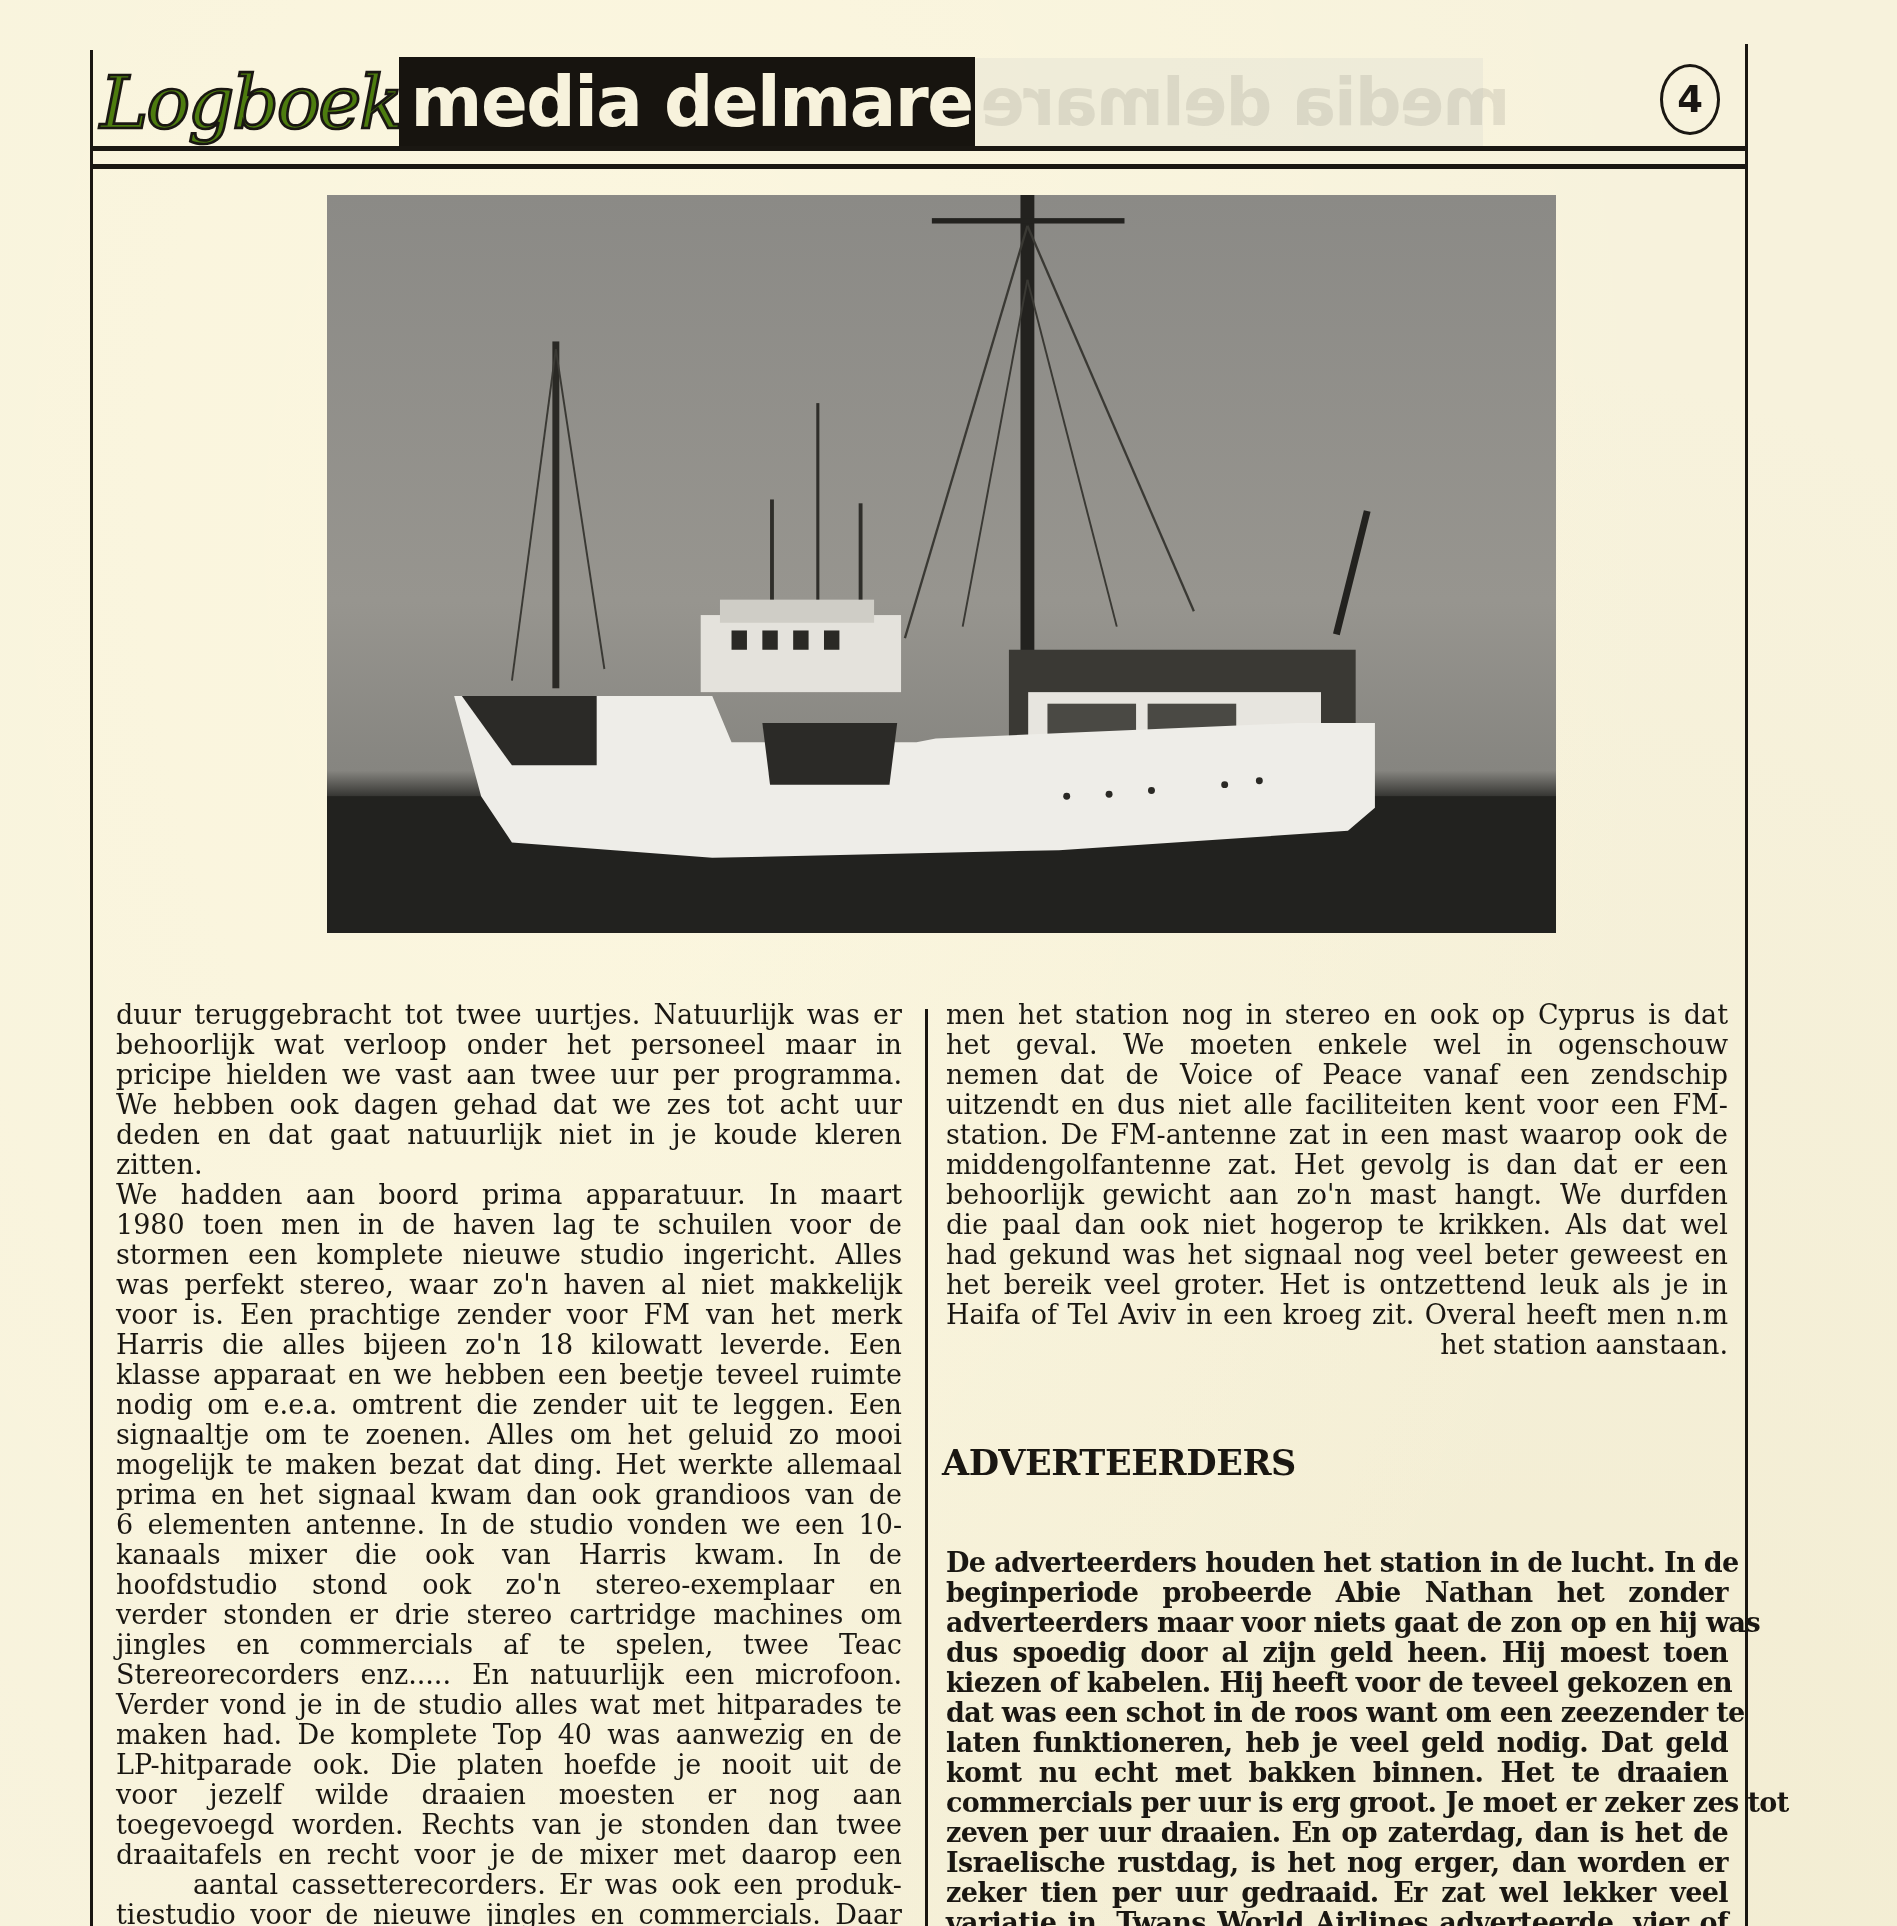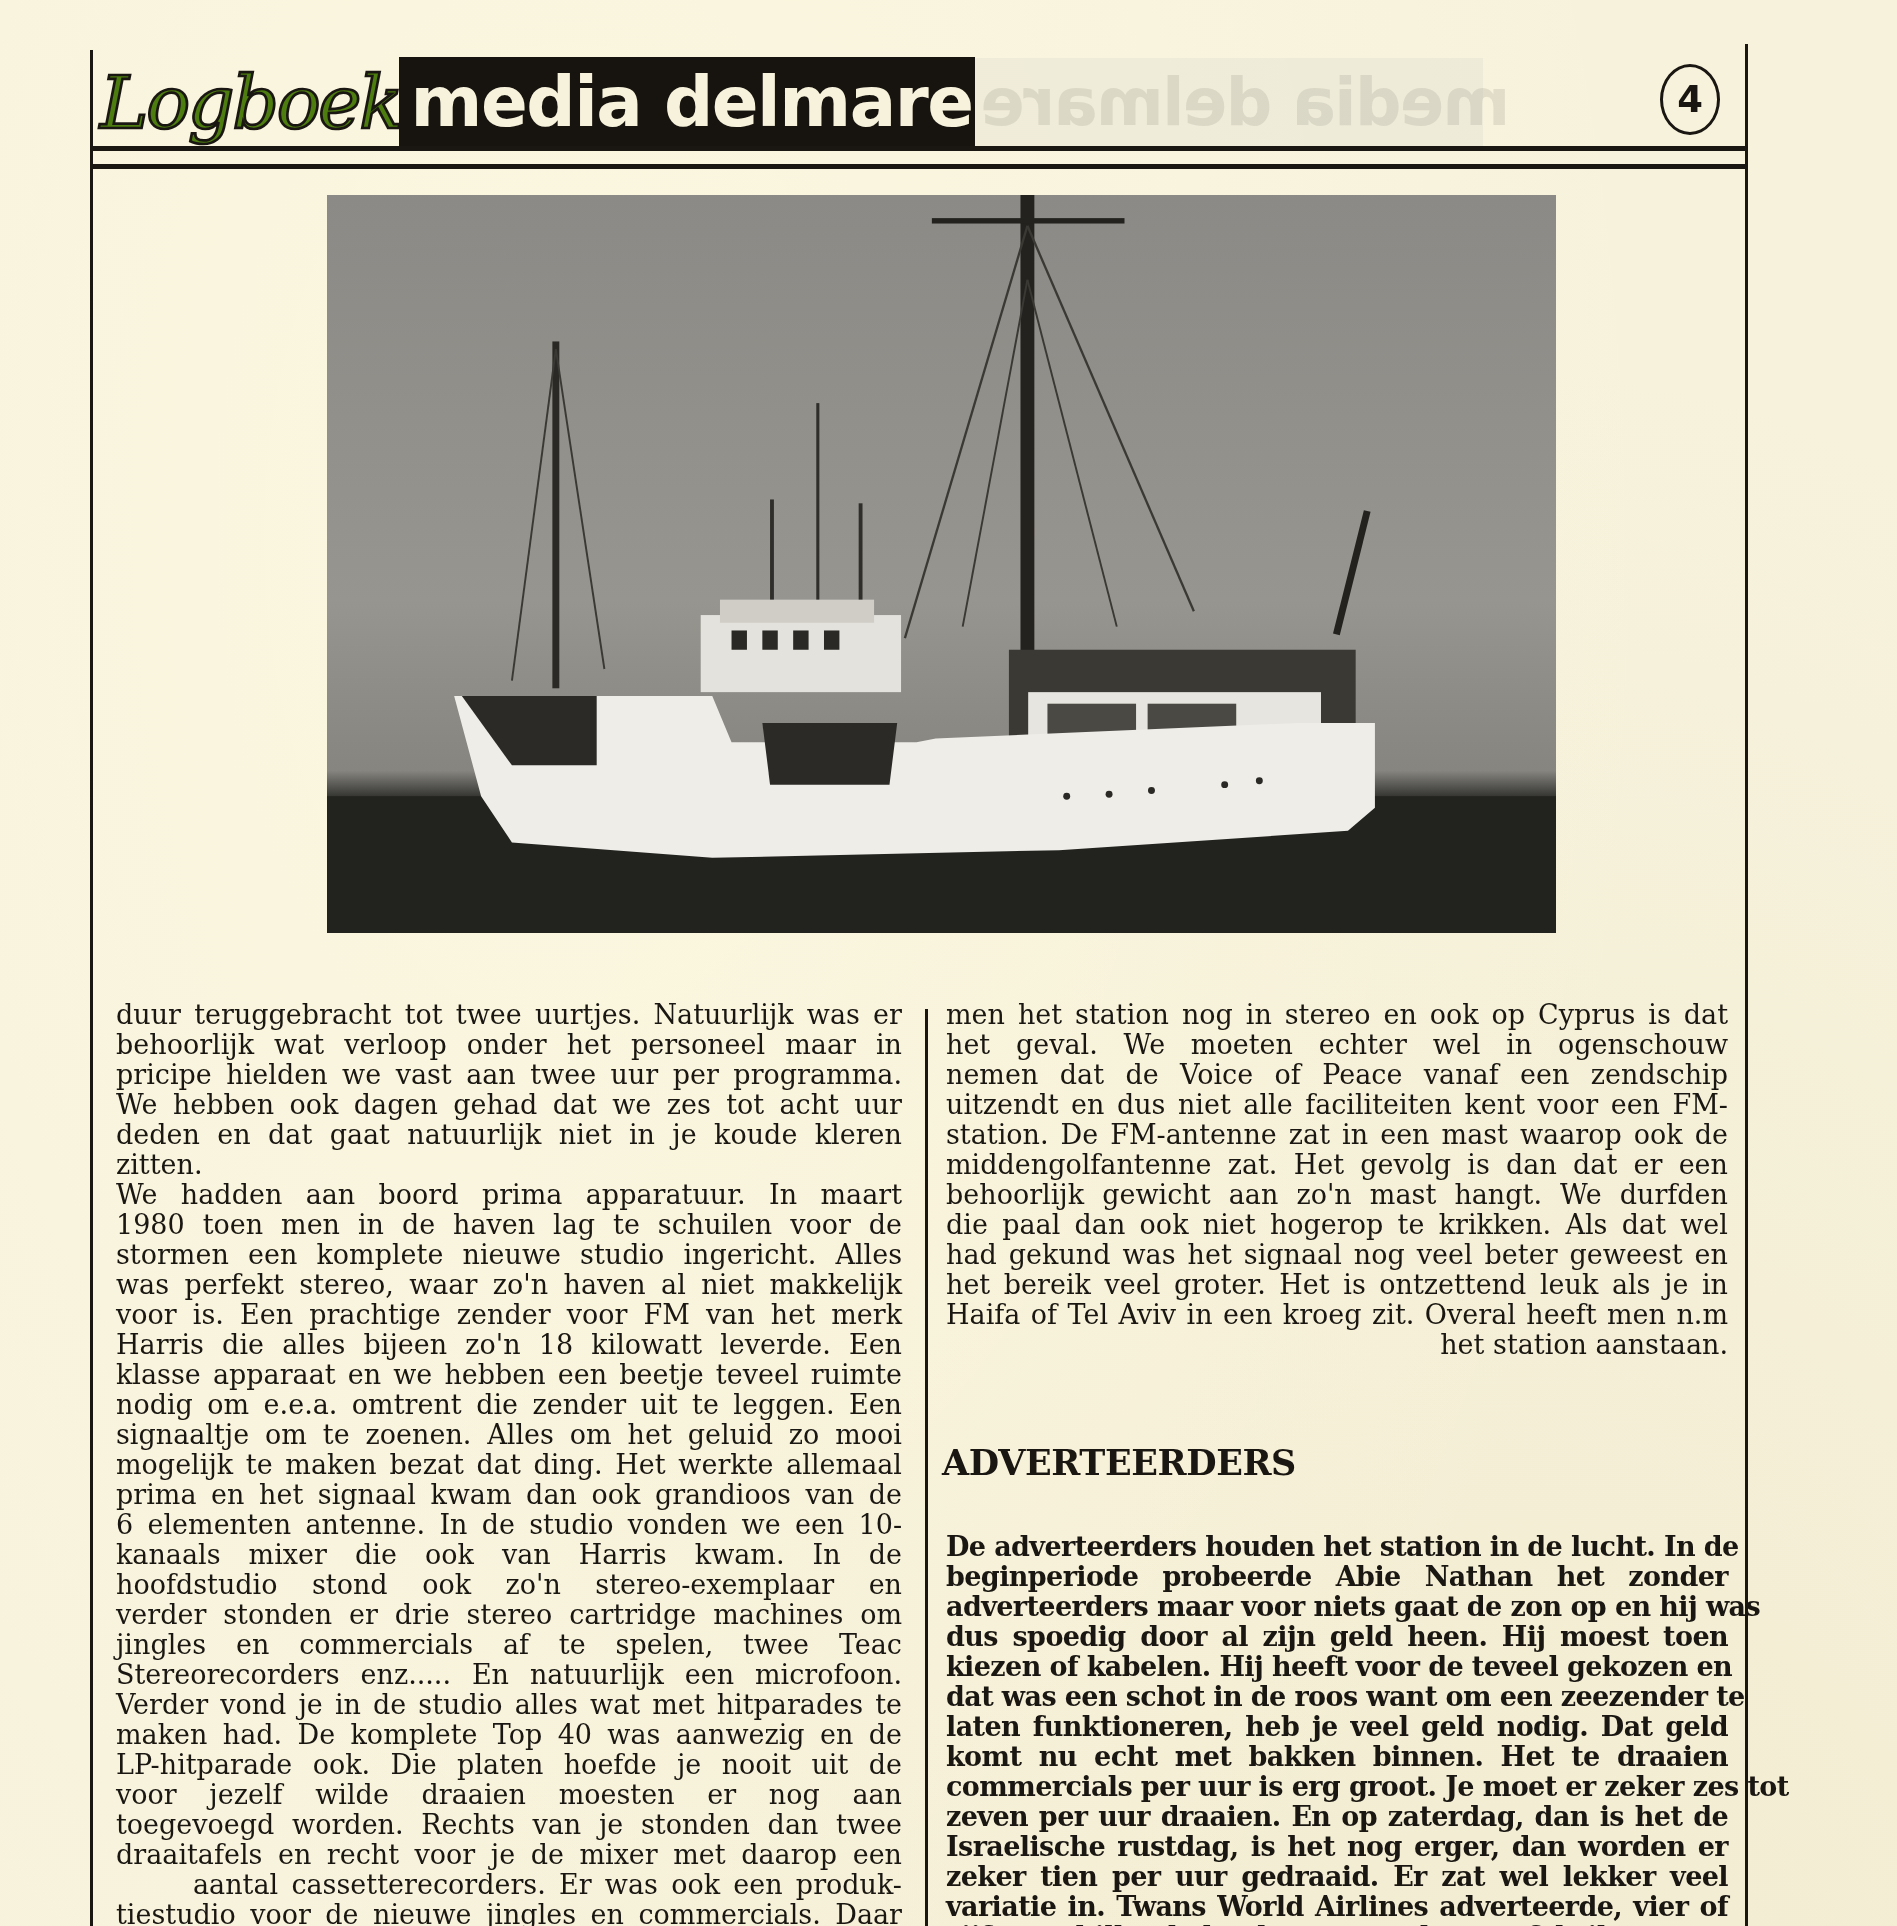--- a/index.html
+++ b/index.html
@@ -71,21 +71,21 @@
   .col .line { display:block; text-align:justify; text-align-last:justify; white-space:nowrap; }
   .col .last { text-align-last:left; }
   .col .indent { padding-left:77px; }
   .col .right-align { text-align:center; text-align-last:right; }
   .col-divider { position:absolute; left:925px; top:1009px; width:2.7px; height:1475px; background:#1a1712; }
 
   .heading {
     font-family:"DejaVu Serif", serif; font-weight:bold;
     font-size:35px; line-height:39px; letter-spacing:-0.4px;
   }
-  .heading-adv { margin:83px 0 50px -3.9px; }
+  .heading-adv { margin:83px 0 66px -3.9px; }
   .bold-body { font-weight:bold; }
   .col-right .bold-body .line { letter-spacing:-0.6px; }
 </style>
 </head>
 <body>
 
 <div class="paper-tint"></div>
 
 <div class="logo-script">Logboek</div>
 <div class="logo-box">
@@ -185,21 +185,21 @@
     <span class="line indent">aantal cassetterecorders. Er was ook een produk-</span>
     <span class="line">tiestudio voor de nieuwe jingles en commercials. Daar</span>
 
   </p>
 
 </div>
 
 <div class="col col-right">
   <p>
     <span class="line">men het station nog in stereo en ook op Cyprus is dat</span>
-    <span class="line">het geval. We moeten echter wel in ogenschouw</span>
+    <span class="line">het geval. We moeten enkele wel in ogenschouw</span>
     <span class="line">nemen dat de Voice of Peace vanaf een zendschip</span>
     <span class="line">uitzendt en dus niet alle faciliteiten kent voor een FM-</span>
     <span class="line">station. De FM-antenne zat in een mast waarop ook de</span>
     <span class="line">middengolfantenne zat. Het gevolg is dan dat er een</span>
     <span class="line">behoorlijk gewicht aan zo'n mast hangt. We durfden</span>
     <span class="line">die paal dan ook niet hogerop te krikken. Als dat wel</span>
     <span class="line">had gekund was het signaal nog veel beter geweest en</span>
     <span class="line">het bereik veel groter. Het is ontzettend leuk als je in</span>
     <span class="line">Haifa of Tel Aviv in een kroeg zit. Overal heeft men n.m</span>
     <span class="line right-align">het station aanstaan.</span>

